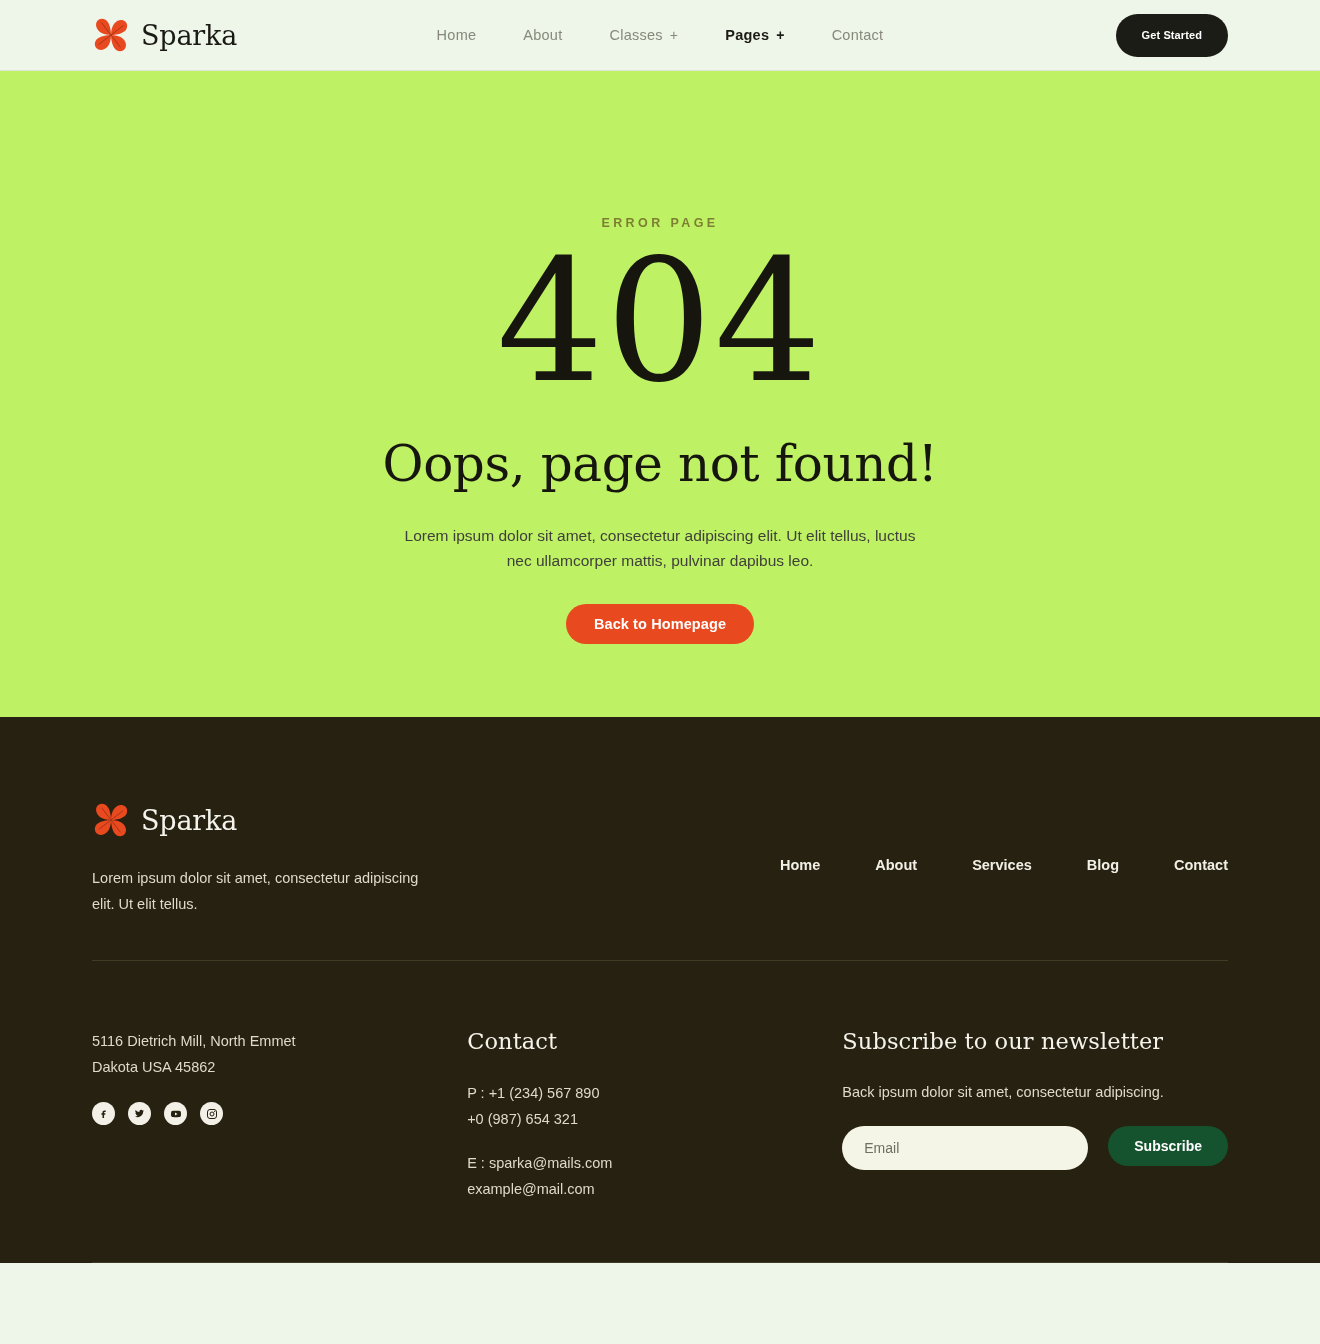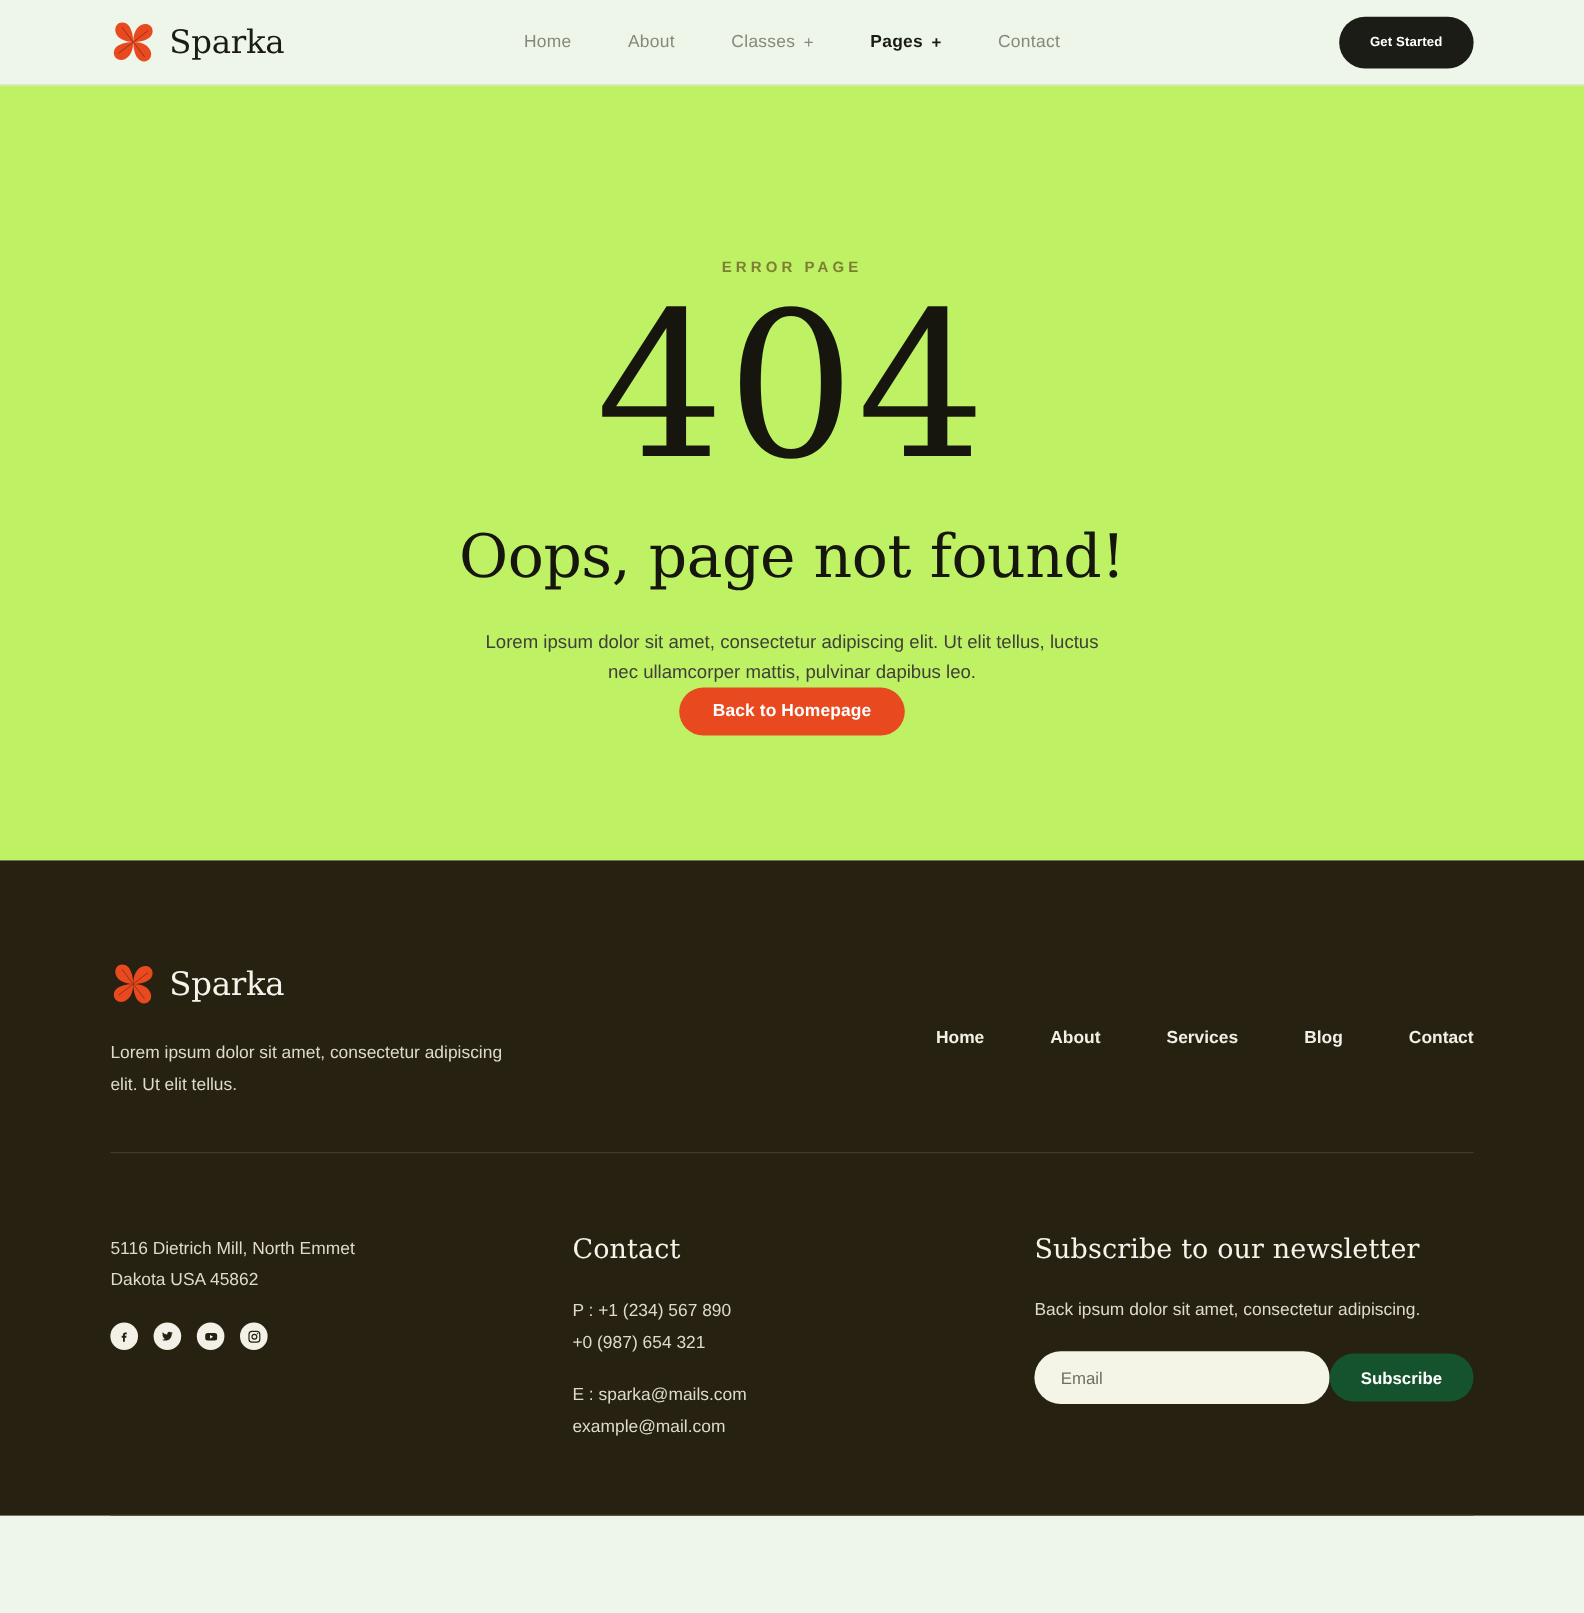--- a/index.html
+++ b/index.html
@@ -119,20 +119,21 @@
   .hero-text {
     margin-top: 30px;
     font-size: 15.5px;
     line-height: 25px;
     color: #40403a;
     text-align: center;
     max-width: 540px;
   }
 
   .hero-button {
+    margin-top: 31px;
     background: #e8491f;
     color: #fff;
     border: none;
     border-radius: 22px;
     height: 40px;
     padding: 0 28px;
     font-size: 14.5px;
     font-family: "Liberation Sans", sans-serif;
     font-weight: bold;
     cursor: pointer;
@@ -216,21 +217,21 @@
     cursor: pointer;
   }
   .social svg { display: block; }
 
   .news-text {
     font-size: 14.5px;
     line-height: 24px;
     color: #dedbcd;
     margin-bottom: 22px;
   }
-  .news-form { display: flex; align-items: center; gap: 0; }
+  .news-form { display: flex; align-items: flex-start; gap: 20px; }
   .news-input {
     width: 246px;
     height: 44px;
     border-radius: 22px;
     border: none;
     background: #f4f4e7;
     padding: 0 22px;
     font-size: 14px;
     font-family: "Liberation Sans", sans-serif;
     color: #2a2a22;

